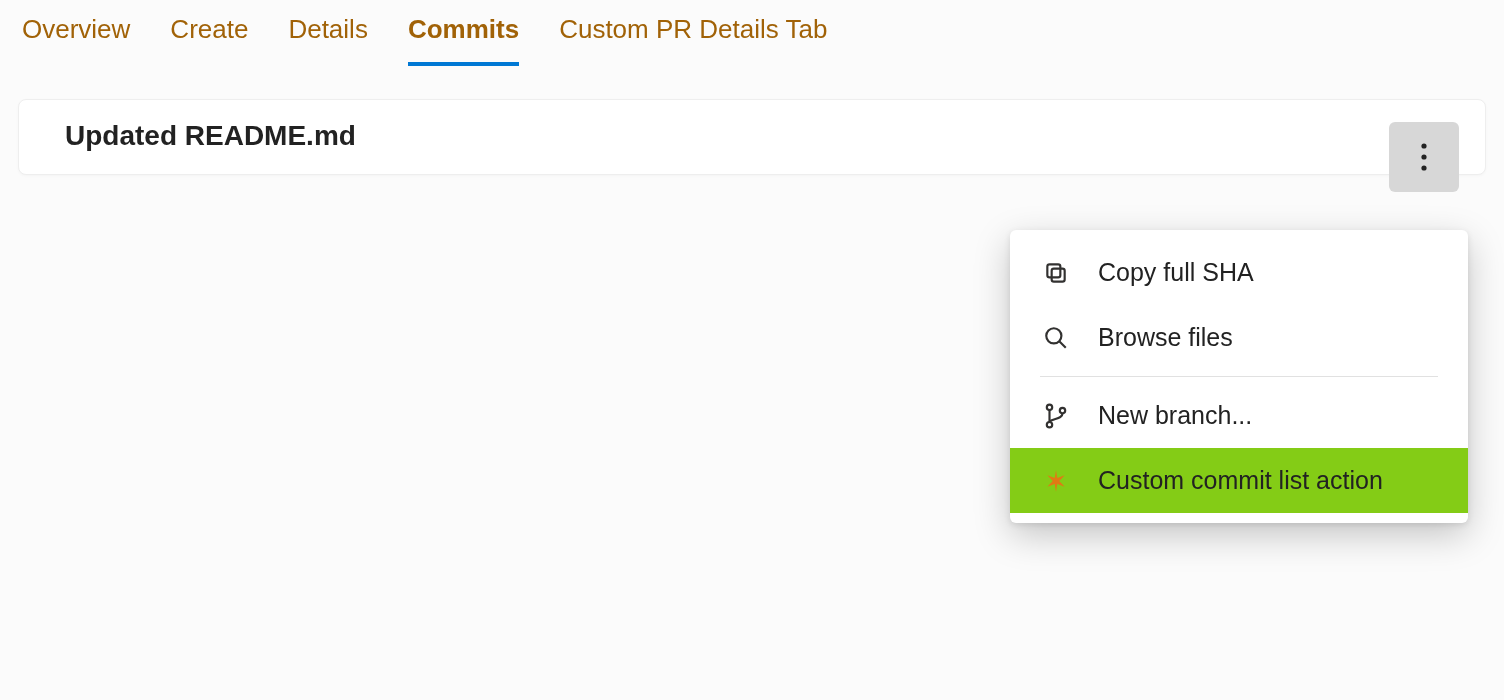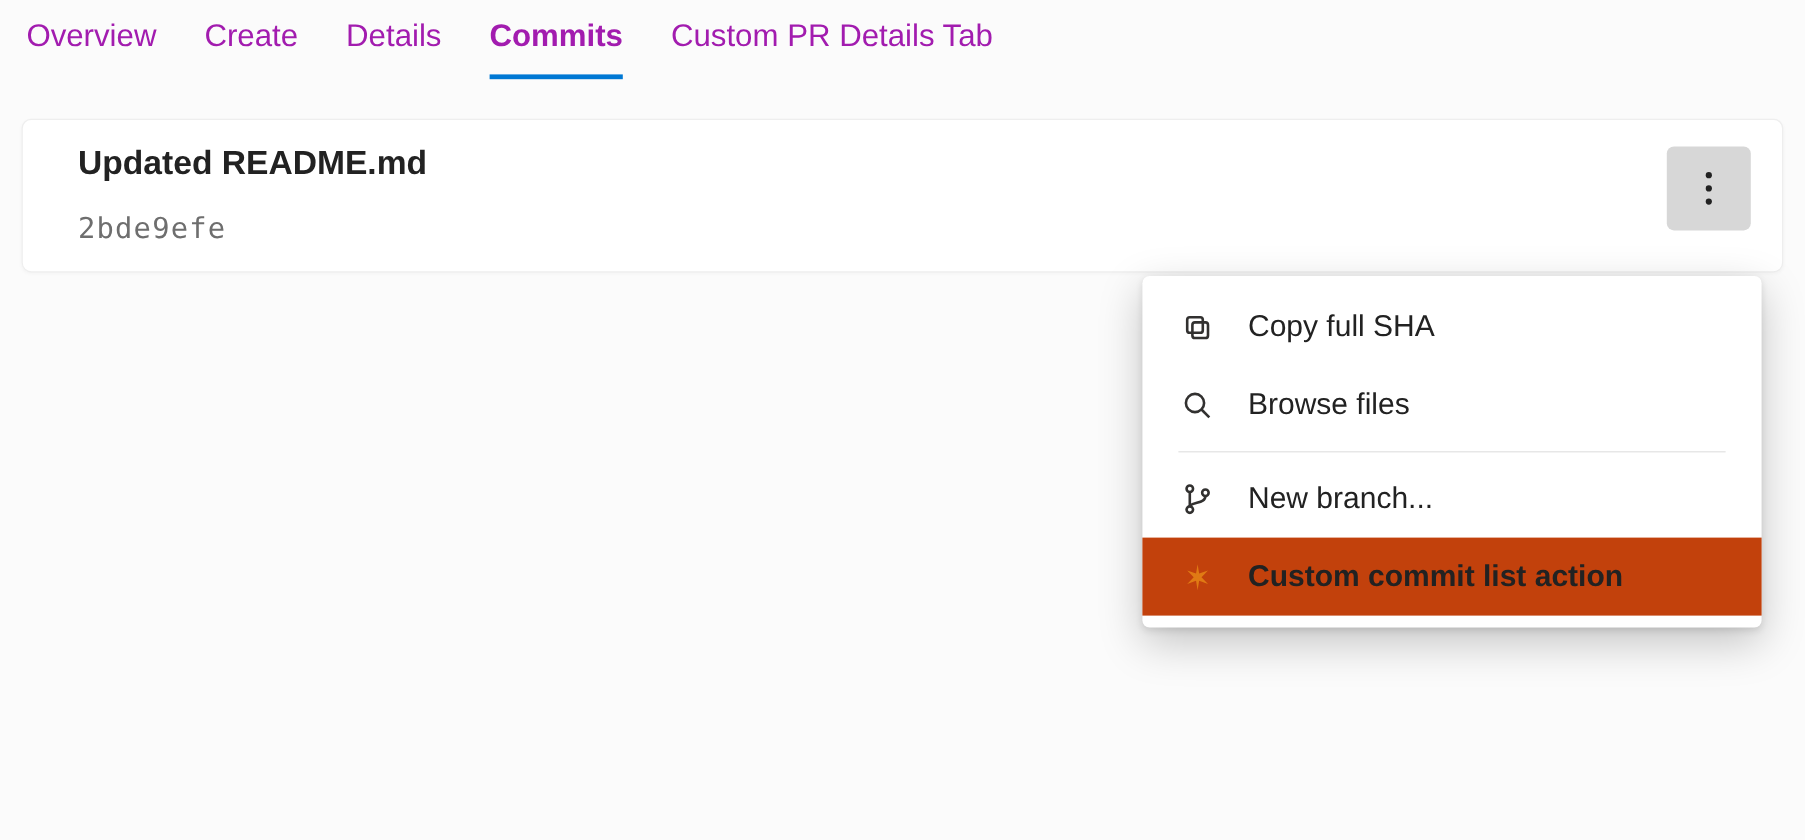--- a/index.html
+++ b/index.html
@@ -13,21 +13,21 @@
   }
   .tabs {
     display: flex;
     gap: 40px;
     padding: 8px 22px 0 22px;
     font-size: 26px;
   }
   .tab {
     padding: 6px 0 18px 0;
     cursor: pointer;
-    color: #a21caf;
+    color: #a16207;
     position: relative;
   }
   .tab.active { font-weight: 600; }
   .tab.active::after {
     content: "";
     position: absolute;
     left: 0; right: 0; bottom: -3px;
     height: 4px;
     background: #0078d4;
   }
@@ -55,53 +55,52 @@
     display: flex; align-items: center; justify-content: center;
     cursor: pointer;
     position: absolute;
     top: 22px; right: 26px;
   }
   .more-btn svg { width: 6px; height: 30px; }
   .menu {
     position: absolute;
     top: 230px;
     right: 36px;
-    width: 516px;
+    width: 458px;
     background: #fff;
     border-radius: 6px;
     box-shadow: 0 12px 36px rgba(0,0,0,0.22), 0 2px 6px rgba(0,0,0,0.1);
     padding: 10px 0;
     font-size: 25px;
   }
   .menu-item {
     display: flex;
     align-items: center;
     gap: 28px;
     padding: 18px 32px;
     cursor: pointer;
   }
-  .menu-item.hover { background: #c2410c; font-weight: bold; }
+  .menu-item.hover { background: #84cc16; }
   .menu-sep { height: 1px; background: #e1e1e1; margin: 6px 30px; }
   .mi-icon { width: 28px; height: 28px; display:flex; align-items:center; justify-content:center; color:#323130; }
   .mi-icon.orange { color:#e07a14; }
 </style>
 </head>
 <body>
 
 <div class="tabs">
   <div class="tab">Overview</div>
   <div class="tab">Create</div>
   <div class="tab">Details</div>
   <div class="tab active">Commits</div>
   <div class="tab">Custom PR Details Tab</div>
 </div>
 
 <div class="card">
   <div class="commit-title">Updated README.md</div>
-  <div class="commit-sha">2bde9efe</div>
   <button class="more-btn">
     <span class="mi-icon">
       <svg viewBox="0 0 6 30">
           <circle cx="3" cy="4" r="2.6" fill="#222"></circle>
           <circle cx="3" cy="15" r="2.6" fill="#222"></circle>
           <circle cx="3" cy="26" r="2.6" fill="#222"></circle>
         </svg>
     </span>
   </button>
 </div>

